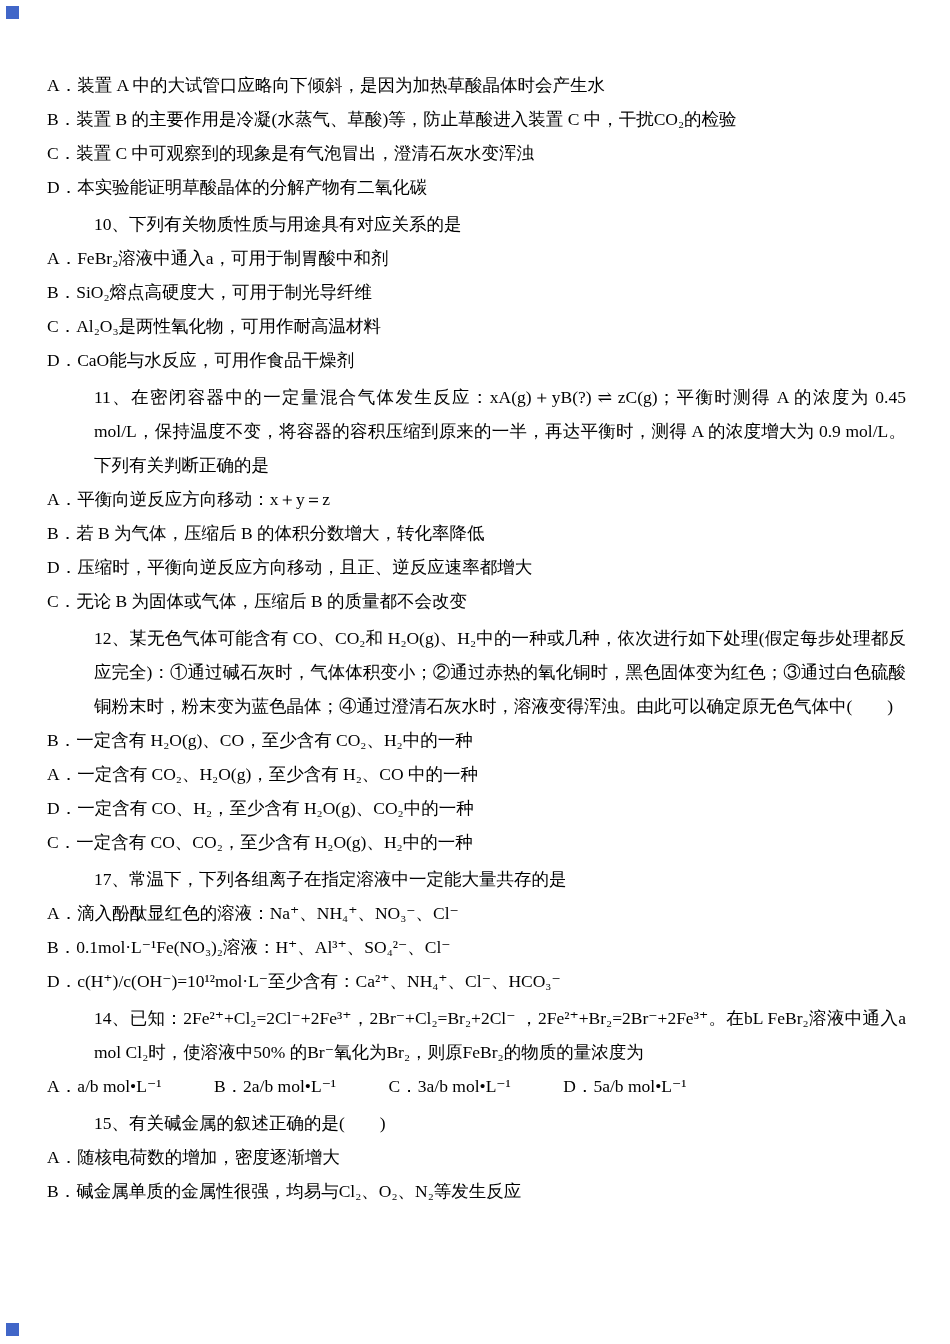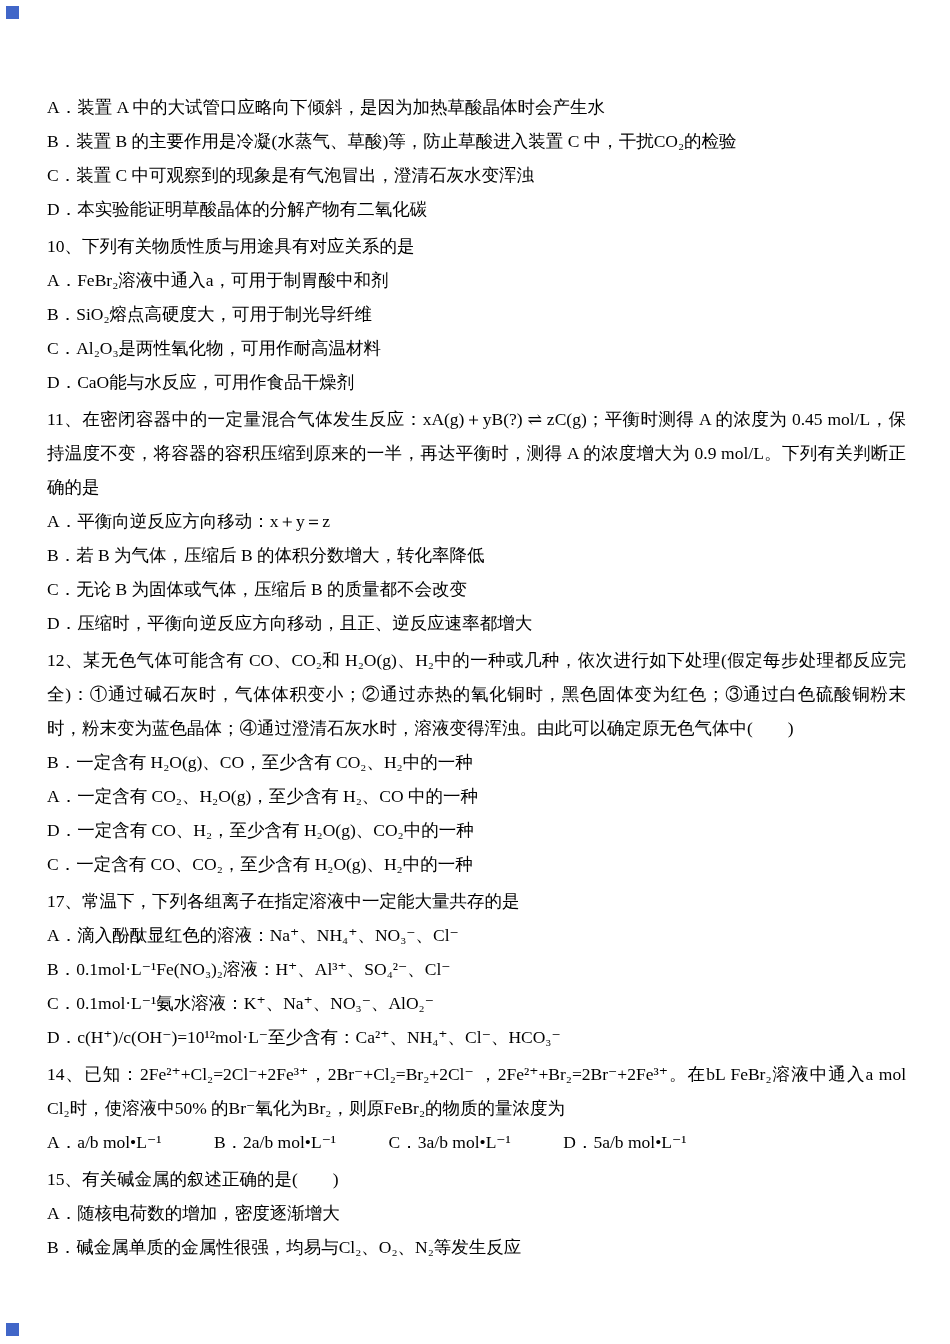--- a/index.html
+++ b/index.html
@@ -16,28 +16,29 @@
   }
   .corner-marker {
     position: absolute;
     width: 13px;
     height: 13px;
     background: #4166c8;
   }
   .corner-marker.top-left { left: 6px; top: 6px; }
   .corner-marker.bottom-left { left: 6px; bottom: 8px; }
   .content {
-    padding: 90px 44px 0 47px;
+    padding: 68px 44px 0 47px;
     font-size: 17.5px;
   }
   .question { margin-bottom: 3px; }
   .stem {
     line-height: 34px;
     text-align: justify;
     white-space: pre-wrap;
+    margin-left: 47px;
   }
   .line {
     line-height: 34px;
     white-space: pre-wrap;
   }
 </style>
 </head>
 <body>
 
 <main class="page">
@@ -59,37 +60,36 @@
       <p class="line">A．FeBr₂溶液中通入a，可用于制胃酸中和剂</p>
       <p class="line">B．SiO₂熔点高硬度大，可用于制光导纤维</p>
       <p class="line">C．Al₂O₃是两性氧化物，可用作耐高温材料</p>
       <p class="line">D．CaO能与水反应，可用作食品干燥剂</p>
     </section>
 
     <section class="question">
       <p class="stem">11、在密闭容器中的一定量混合气体发生反应：xA(g)＋yB(?) ⇌ zC(g)；平衡时测得 A 的浓度为 0.45 mol/L，保持温度不变，将容器的容积压缩到原来的一半，再达平衡时，测得 A 的浓度增大为 0.9 mol/L。下列有关判断正确的是</p>
       <p class="line">A．平衡向逆反应方向移动：x＋y＝z</p>
       <p class="line">B．若 B 为气体，压缩后 B 的体积分数增大，转化率降低</p>
+      <p class="line">D．压缩时，平衡向逆反应方向移动，且正、逆反应速率都增大</p>
       <p class="line">C．无论 B 为固体或气体，压缩后 B 的质量都不会改变</p>
-      <p class="line">D．压缩时，平衡向逆反应方向移动，且正、逆反应速率都增大</p>
     </section>
 
     <section class="question">
       <p class="stem">12、某无色气体可能含有 CO、CO₂和 H₂O(g)、H₂中的一种或几种，依次进行如下处理(假定每步处理都反应完全)：①通过碱石灰时，气体体积变小；②通过赤热的氧化铜时，黑色固体变为红色；③通过白色硫酸铜粉末时，粉末变为蓝色晶体；④通过澄清石灰水时，溶液变得浑浊。由此可以确定原无色气体中(　　)</p>
       <p class="line">B．一定含有 H₂O(g)、CO，至少含有 CO₂、H₂中的一种</p>
       <p class="line">A．一定含有 CO₂、H₂O(g)，至少含有 H₂、CO 中的一种</p>
       <p class="line">D．一定含有 CO、H₂，至少含有 H₂O(g)、CO₂中的一种</p>
       <p class="line">C．一定含有 CO、CO₂，至少含有 H₂O(g)、H₂中的一种</p>
     </section>
 
     <section class="question">
       <p class="stem">17、常温下，下列各组离子在指定溶液中一定能大量共存的是</p>
       <p class="line">A．滴入酚酞显红色的溶液：Na⁺、NH₄⁺、NO₃⁻、Cl⁻</p>
       <p class="line">B．0.1mol·L⁻¹Fe(NO₃)₂溶液：H⁺、Al³⁺、SO₄²⁻、Cl⁻</p>
-      <p class="line">C．0.1mol·L⁻¹氨水溶液：K⁺、Na⁺、NO₃⁻、AlO₂⁻</p>
       <p class="line">D．c(H⁺)/c(OH⁻)=10¹²mol·L⁻至少含有：Ca²⁺、NH₄⁺、Cl⁻、HCO₃⁻</p>
     </section>
 
     <section class="question">
       <p class="stem">14、已知：2Fe²⁺+Cl₂=2Cl⁻+2Fe³⁺，2Br⁻+Cl₂=Br₂+2Cl⁻ ，2Fe²⁺+Br₂=2Br⁻+2Fe³⁺。在bL FeBr₂溶液中通入a mol Cl₂时，使溶液中50% 的Br⁻氧化为Br₂，则原FeBr₂的物质的量浓度为</p>
       <p class="line">A．a/b mol•L⁻¹　　　B．2a/b mol•L⁻¹　　　C．3a/b mol•L⁻¹　　　D．5a/b mol•L⁻¹</p>
     </section>
 
     <section class="question">
       <p class="stem">15、有关碱金属的叙述正确的是(　　)</p>

